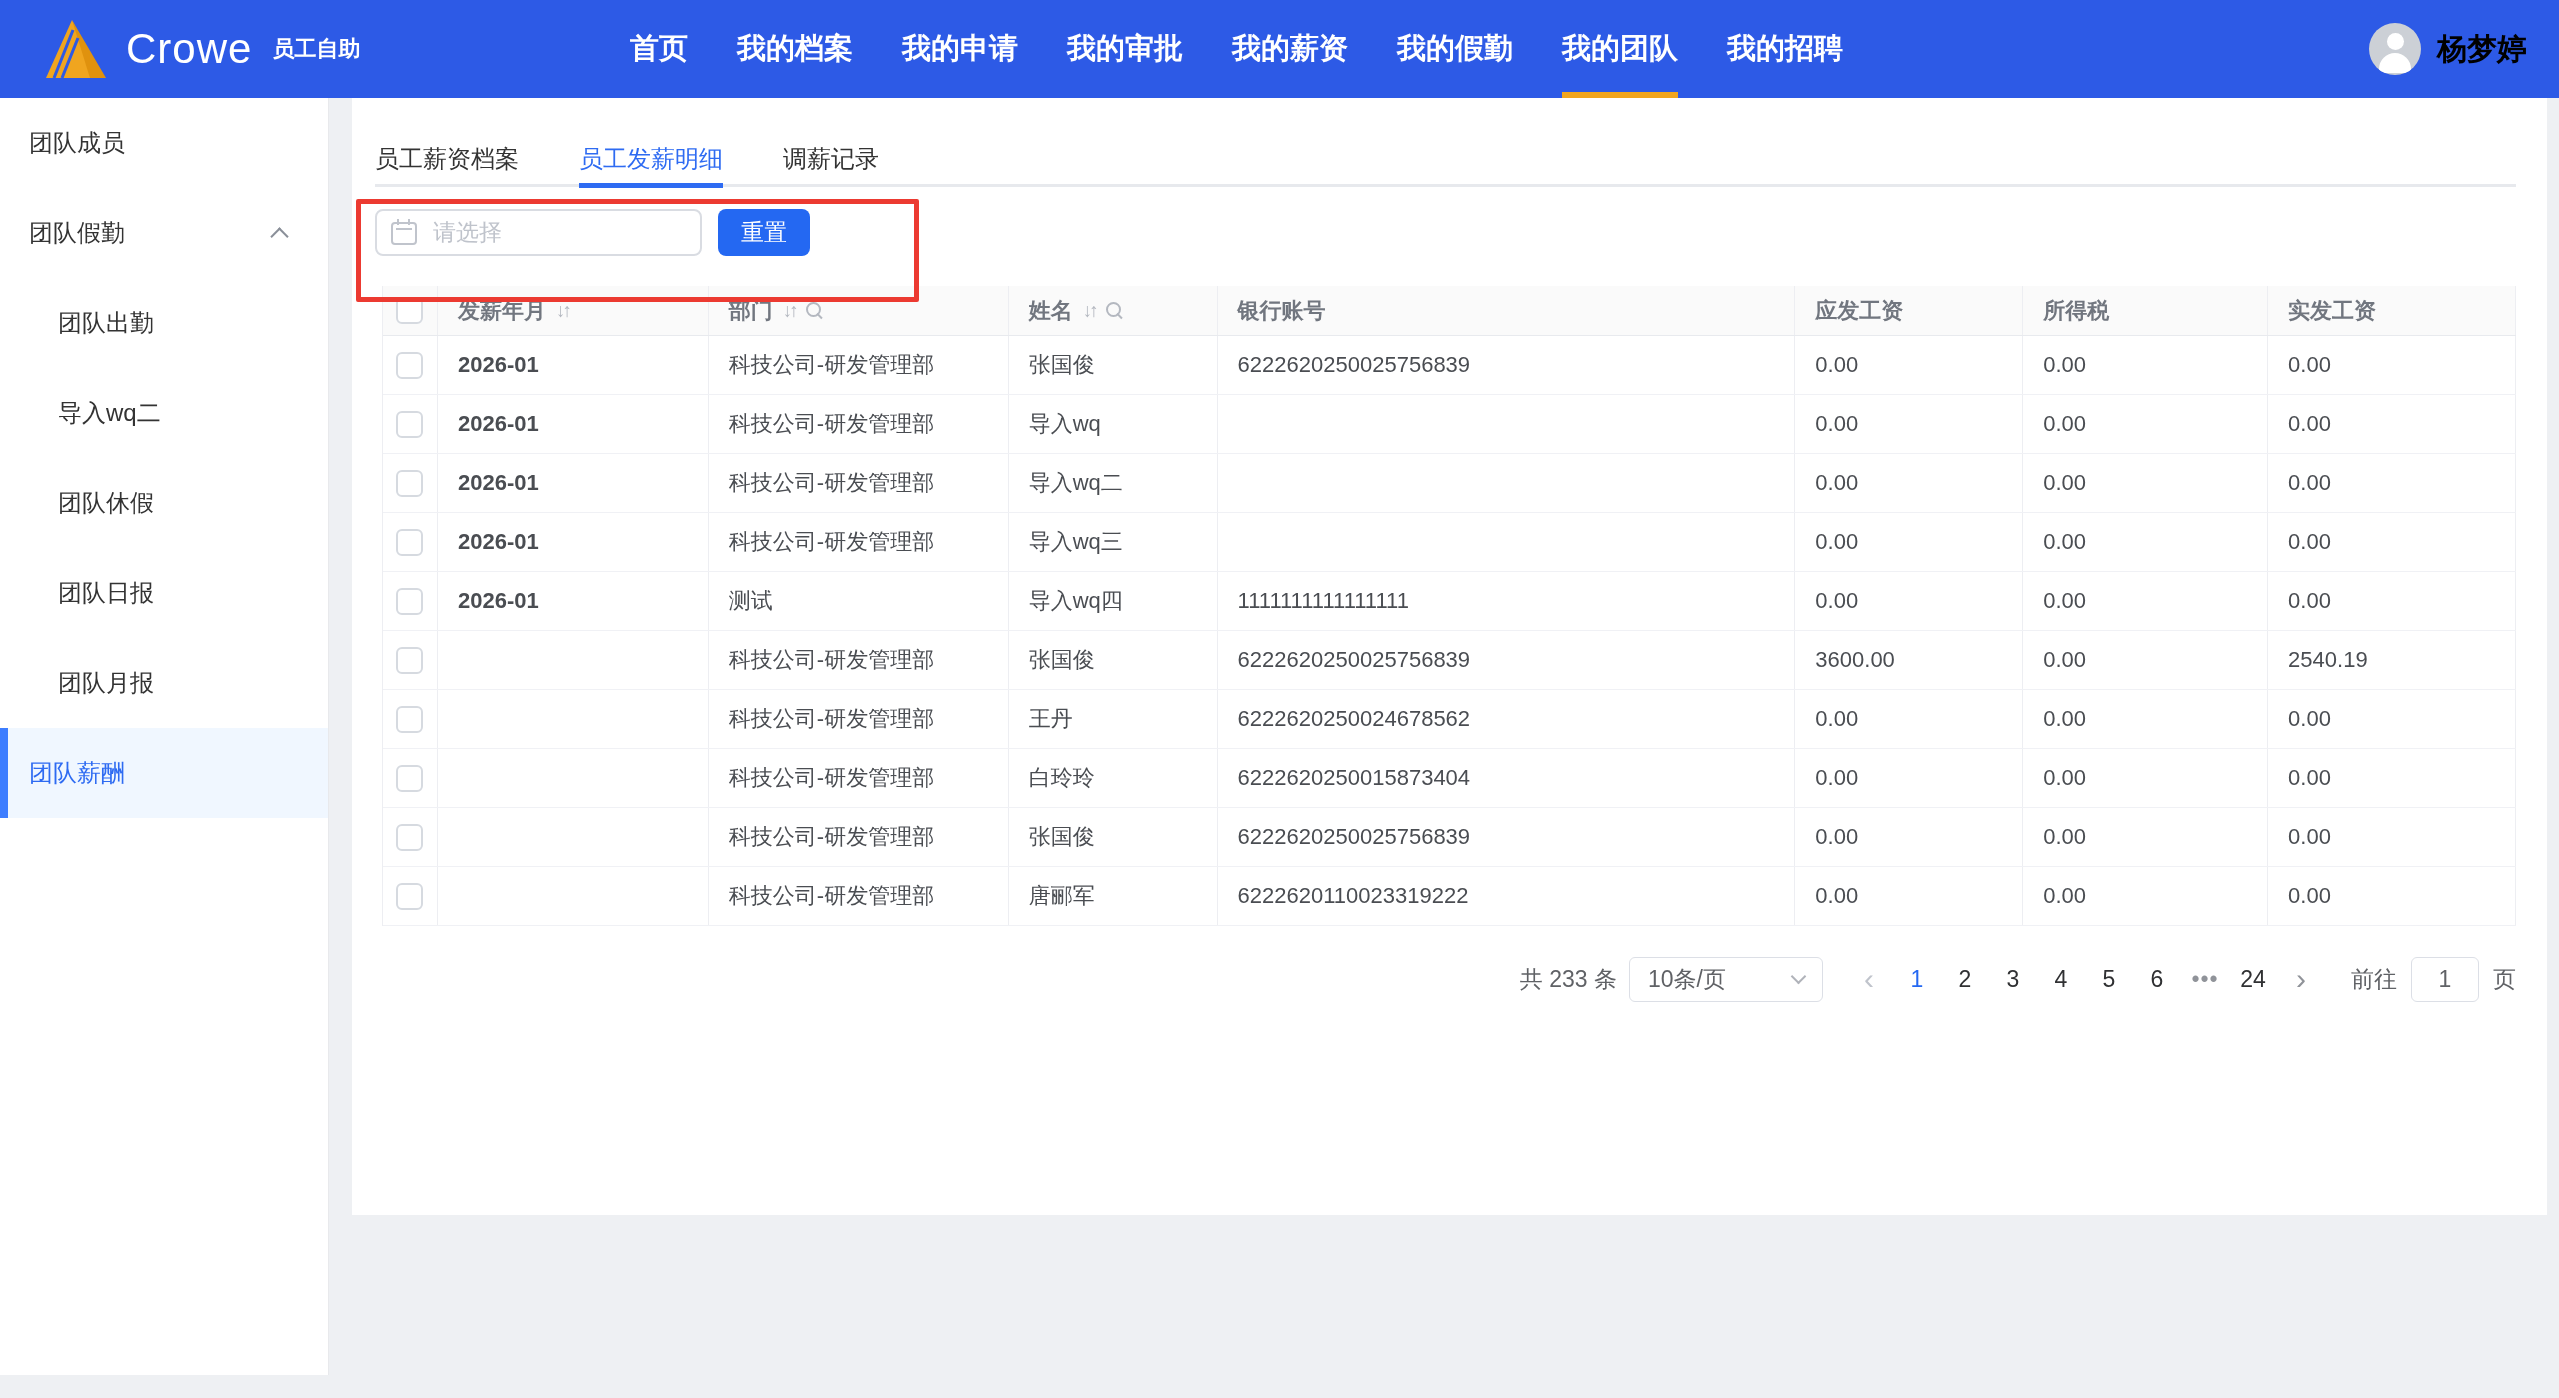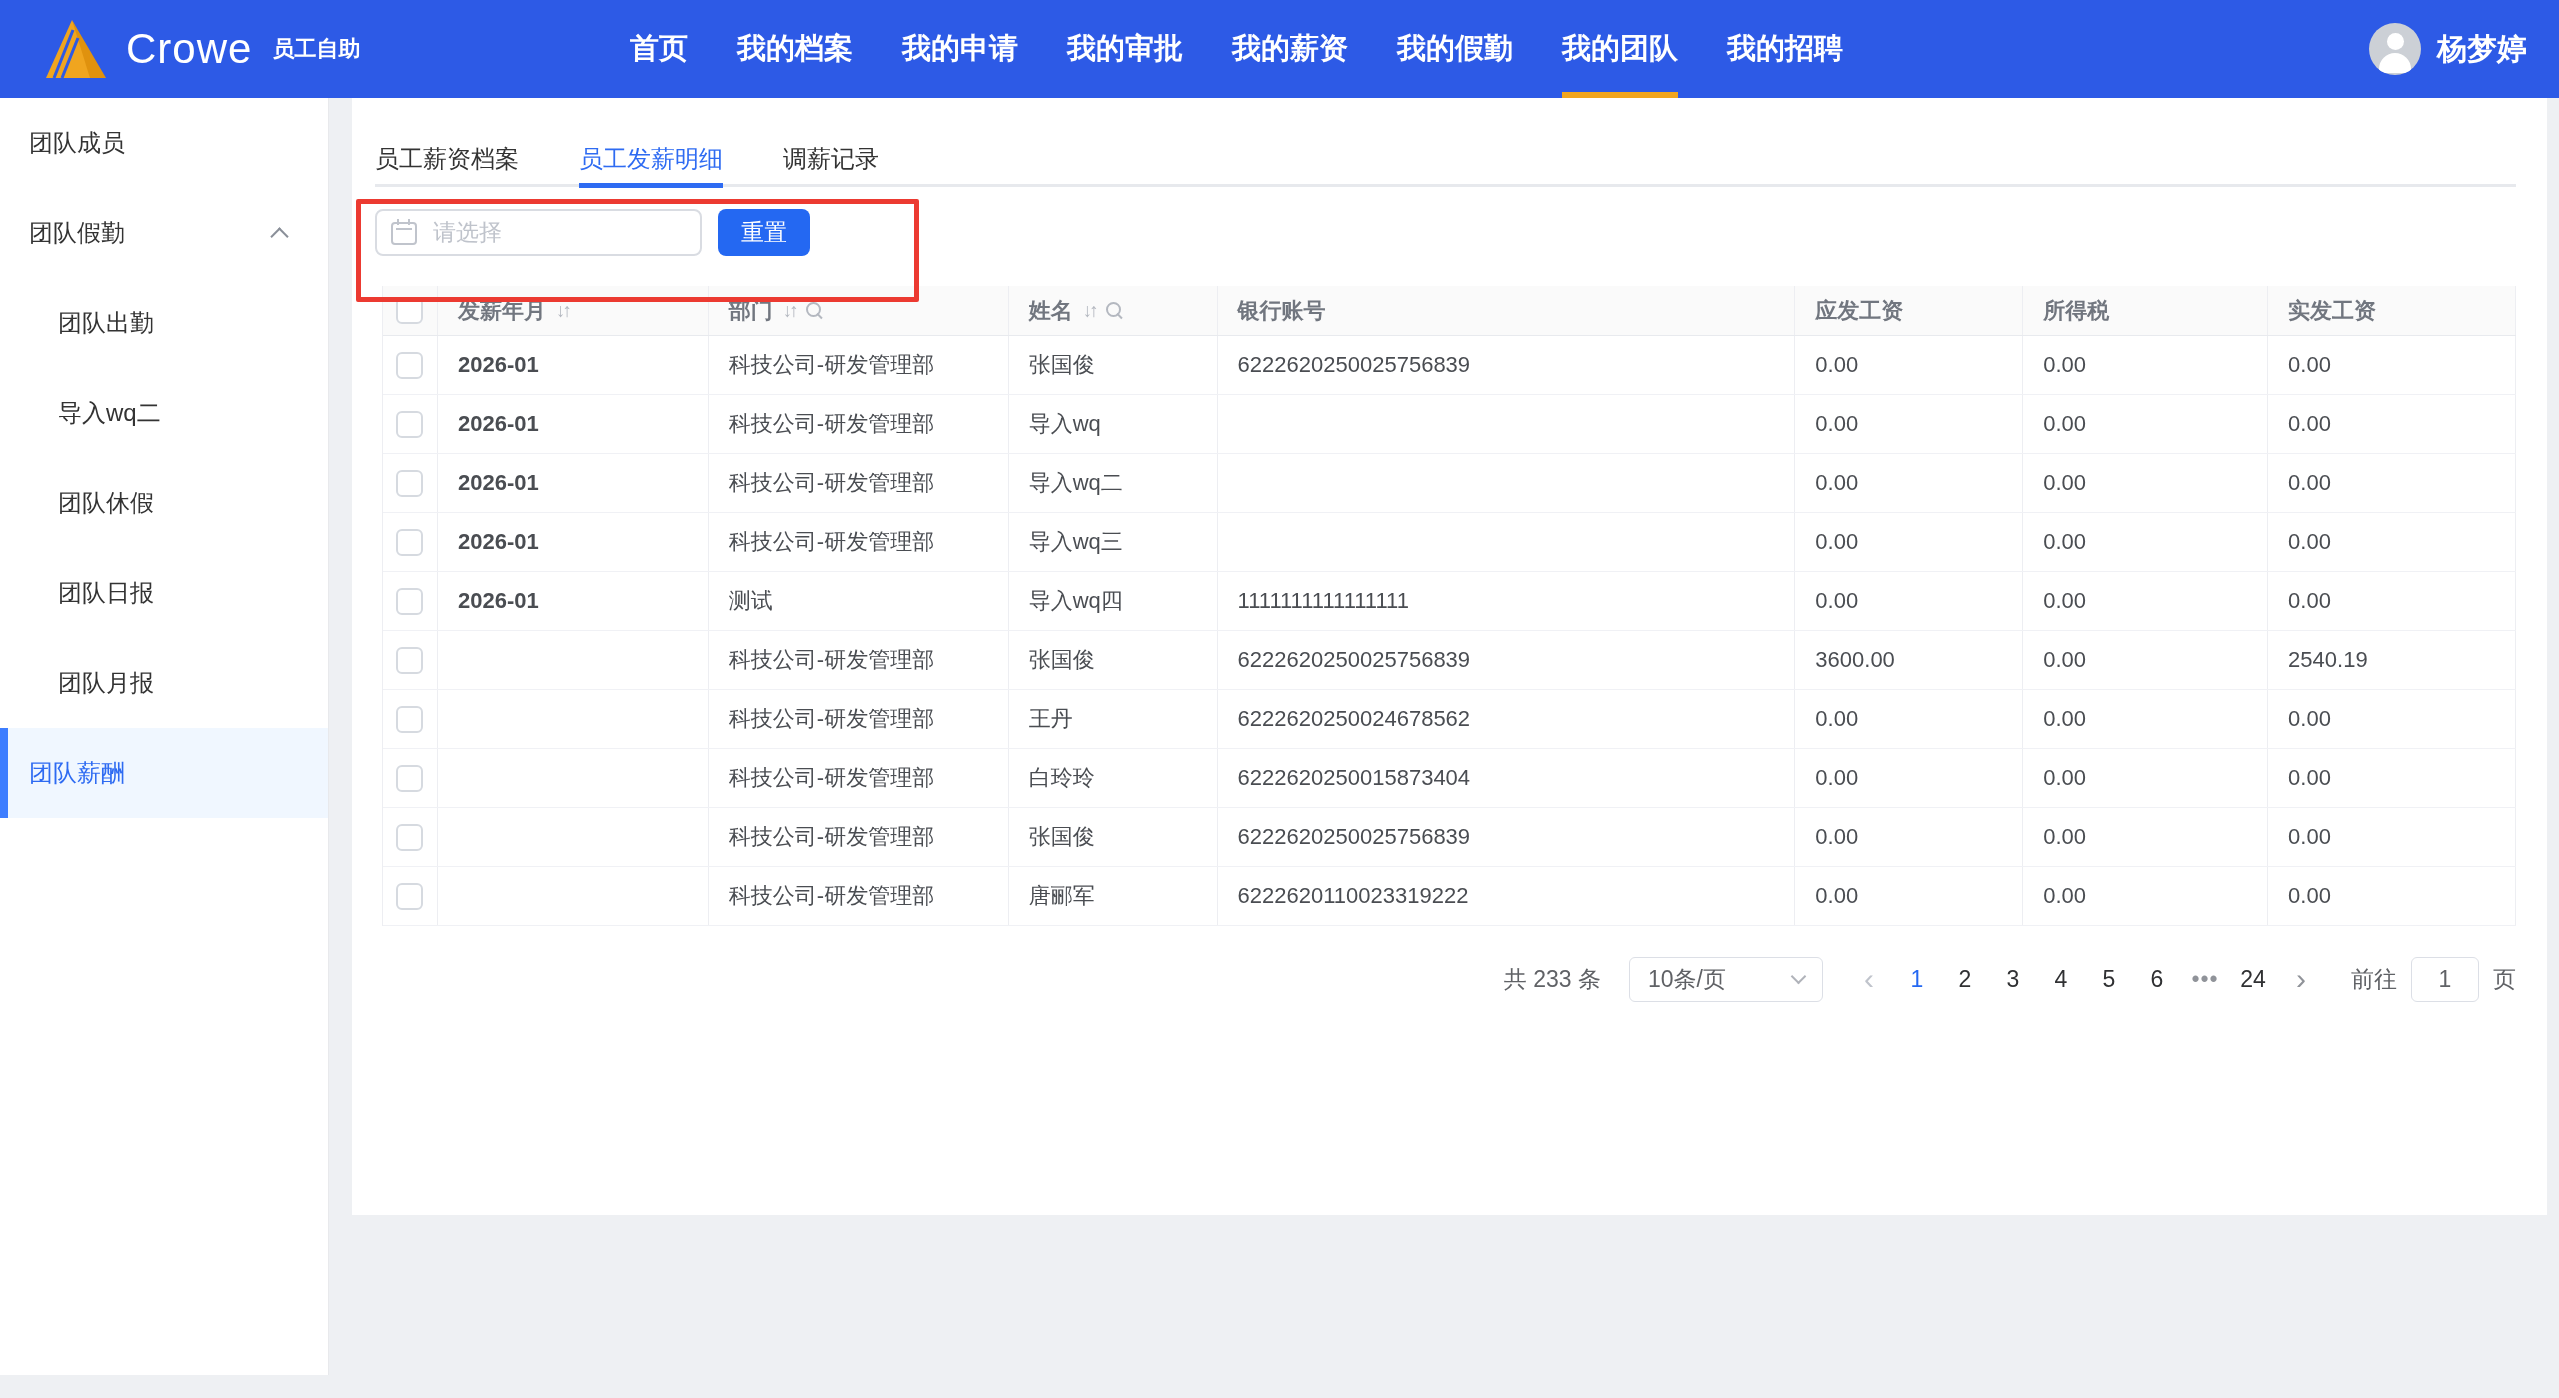--- a/index.html
+++ b/index.html
@@ -11,21 +11,21 @@
   .brand { position:absolute; left:42px; top:0; height:98px; display:flex; align-items:center; gap:20px; }
   .brand-name { color:#fff; font-size:42px; font-weight:400; letter-spacing:1px; }
   .brand-app { color:#fff; font-size:22px; font-weight:700; }
   .topnav { position:absolute; left:630px; top:0; height:98px; display:flex; gap:49px; }
   .nav-item { position:relative; color:#fff; font-size:29px; font-weight:700; height:98px; display:flex; align-items:center; cursor:pointer; }
   .nav-item.active::after { content:""; position:absolute; left:0; right:0; bottom:0; height:6px; background:#f0a51f; }
   .userbox { position:absolute; right:32px; top:0; height:98px; display:flex; align-items:center; gap:16px; }
   .avatar { width:52px; height:52px; border-radius:50%; background:#ccd0d6; position:relative; overflow:hidden; }
   .avatar::before { content:""; position:absolute; width:17px; height:17px; border-radius:50%; background:#fff; left:18px; top:10px; }
   .avatar::after { content:""; position:absolute; width:32px; height:20px; border-radius:16px 16px 0 0; background:#fff; left:10px; top:30px; }
-  .user-name { color:#ffffff; font-size:30px; font-weight:700; }
+  .user-name { color:#000000; font-size:30px; font-weight:700; }
 
   
   .sidebar { position:absolute; left:0; top:98px; width:329px; height:1277px; background:#fff; border-right:1px solid #e8e9ec; }
   .side-item { position:relative; height:90px; display:flex; align-items:center; padding-left:29px; font-size:24px; color:#333; cursor:pointer; }
   .side-item.sub { padding-left:58px; }
   .side-item.active { background:#f0f7ff; color:#2e6bf2; }
   .side-item.active::before { content:""; position:absolute; left:0; top:0; bottom:0; width:8px; background:#3d7dff; }
   .chev-up { position:absolute; right:42px; top:42px; width:13px; height:13px; border-left:2px solid #8a8f99; border-top:2px solid #8a8f99; transform:rotate(45deg); }
 
   
@@ -58,21 +58,21 @@
   .c4 { width:578px; } .c5 { width:228px; } .c6 { width:245px; } .c7 { width:248px; }
   .head-cell { font-weight:700; color:#71767f; gap:10px; }
   .checkbox { width:27px; height:27px; border:2px solid #d6dae0; border-radius:6px; background:#fff; cursor:pointer; }
   .sort-icon { font-size:19px; color:#b4b8c0; letter-spacing:-3px; font-weight:400; cursor:pointer; }
   .search-icon { position:relative; width:18px; height:18px; display:inline-block; cursor:pointer; }
   .search-icon::before { content:""; position:absolute; width:11px; height:11px; border:2px solid #b4b8c0; border-radius:50%; left:0; top:0; }
   .search-icon::after { content:""; position:absolute; width:7px; height:2px; background:#b4b8c0; transform:rotate(45deg); left:10px; top:13px; }
 
   
   .pagination { position:absolute; right:31px; top:856px; height:50px; display:flex; align-items:center; font-size:23px; color:#606266; }
-  .total-text { margin-right:28px; }
+  .total-text { margin-right:12px; }
   .size-select { width:194px; height:45px; border:1px solid #dcdfe6; border-radius:6px; display:flex; align-items:center; padding:0 18px; gap:8px; cursor:pointer; background:#fff; }
   .size-select .lbl { flex:1; }
   .chev-down { width:11px; height:11px; border-right:2px solid #b0b3ba; border-bottom:2px solid #b0b3ba; transform:rotate(45deg); margin-top:-6px; }
   .pages { display:flex; align-items:center; margin-left:22px; }
   .page, .page-arrow { min-width:36px; text-align:center; margin:0 6px; color:#303133; cursor:pointer; }
   .page.active { color:#2468f2; }
   .page.dots { color:#909399; letter-spacing:1px; }
   .page-arrow.prev { color:#c0c4cc; font-size:30px; line-height:30px; }
   .page-arrow.next { color:#909399; font-size:30px; line-height:30px; }
   .goto-label { margin-left:26px; }

